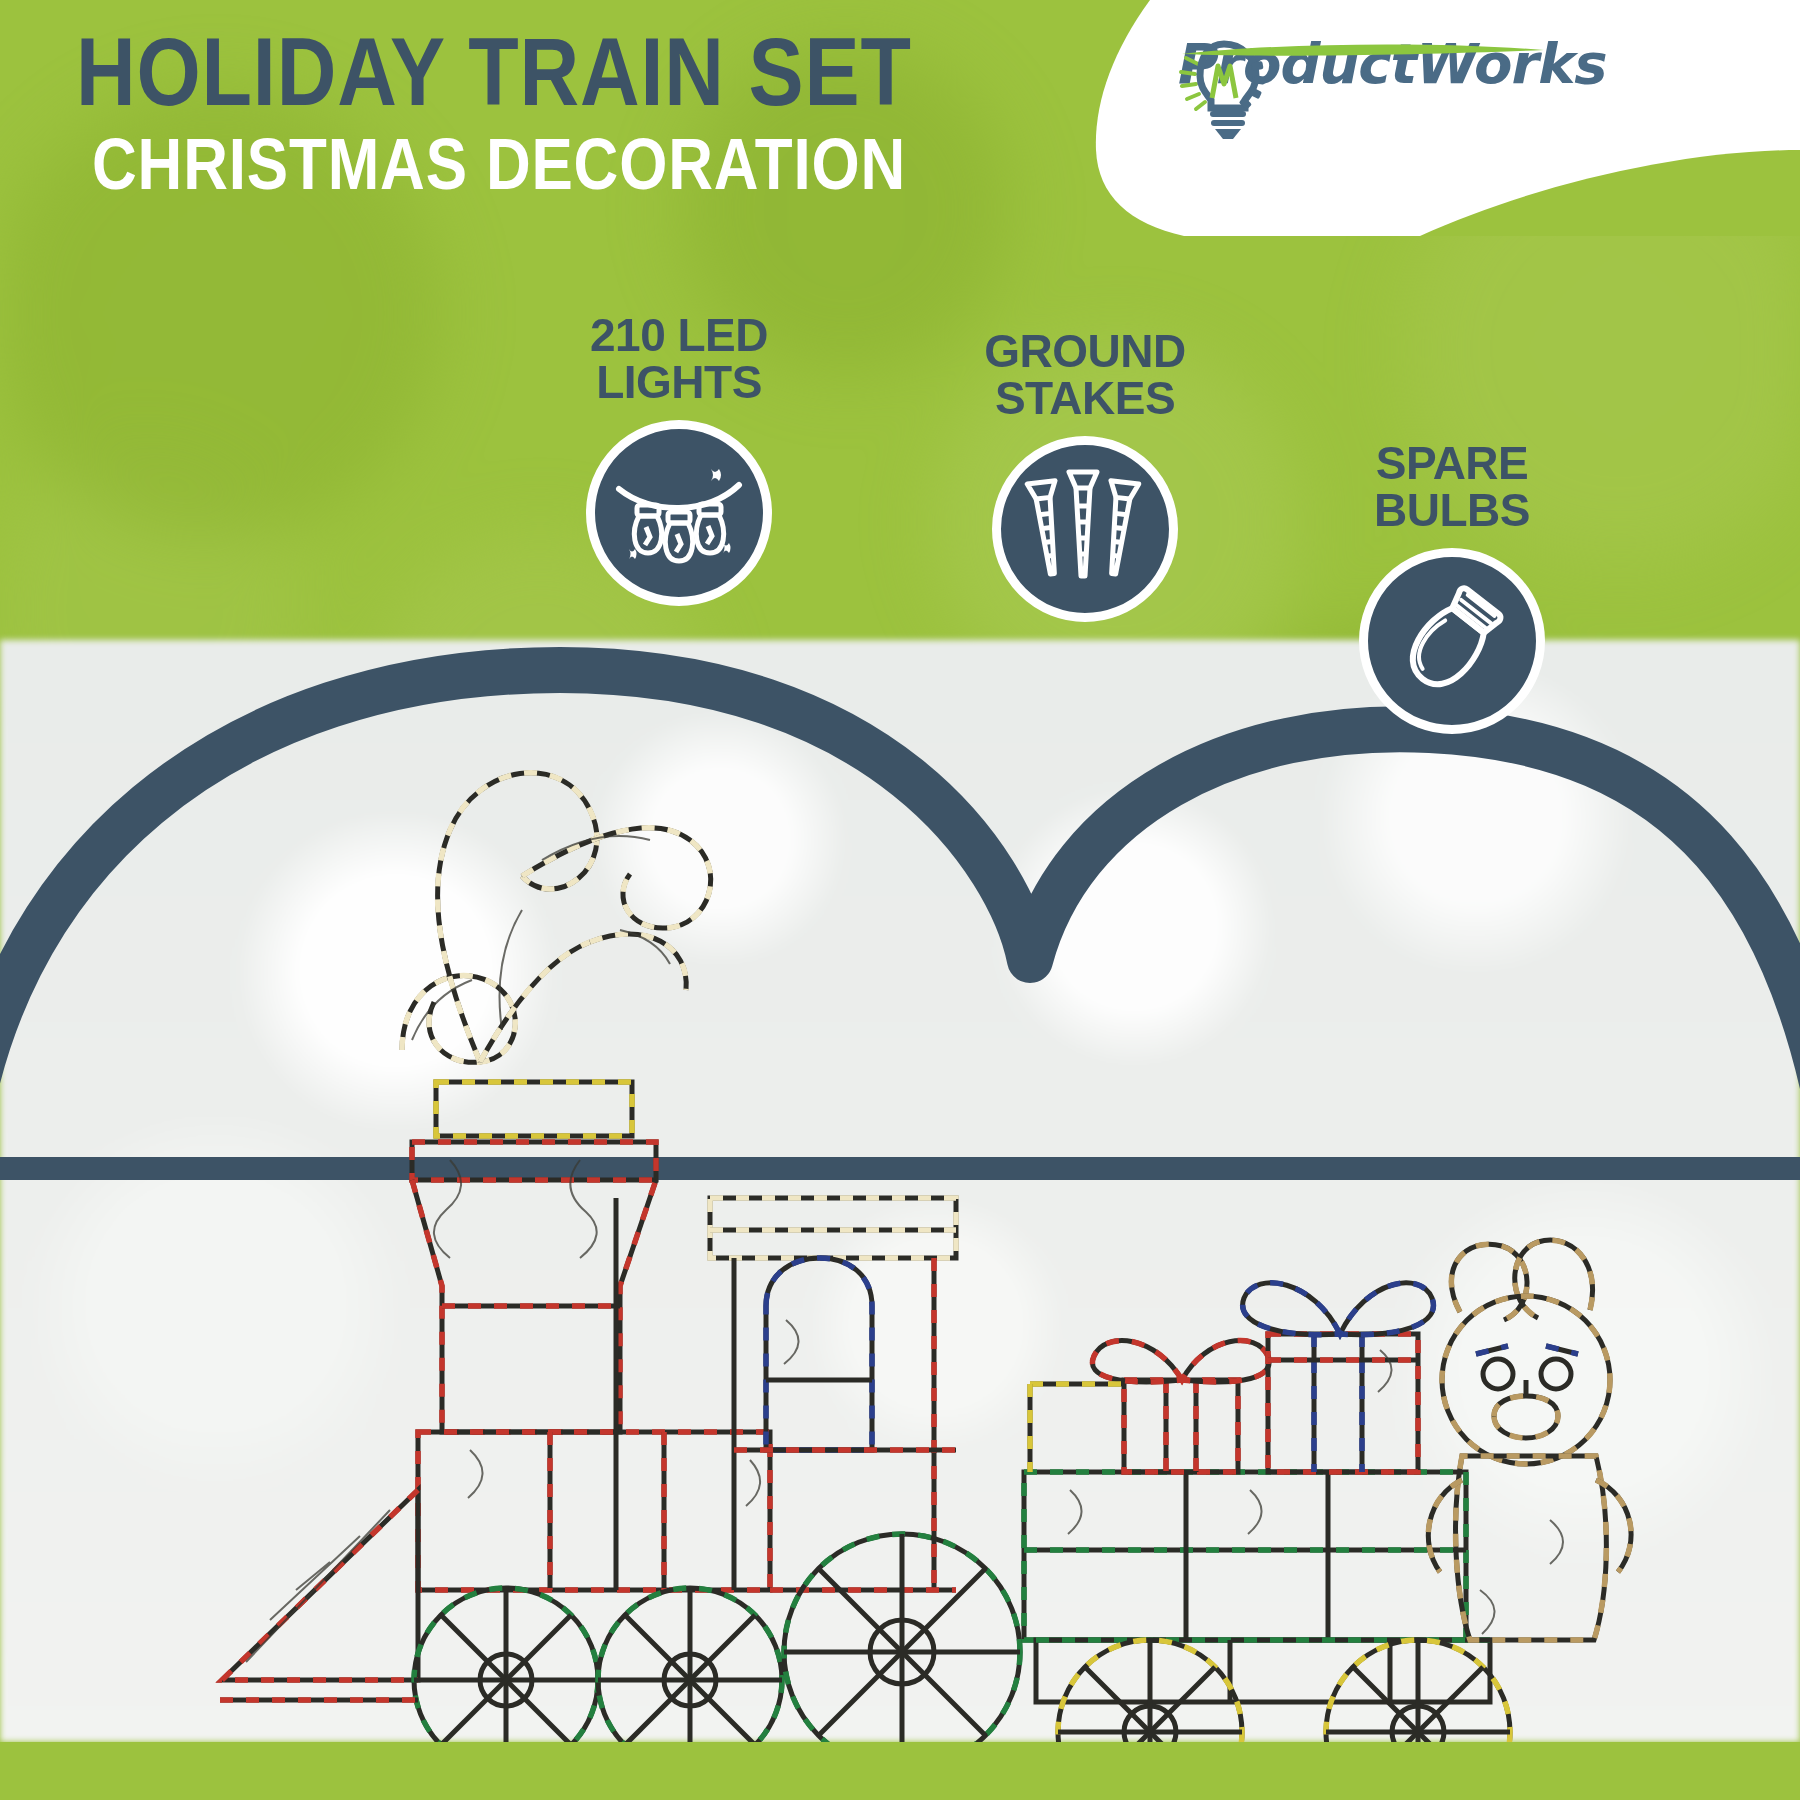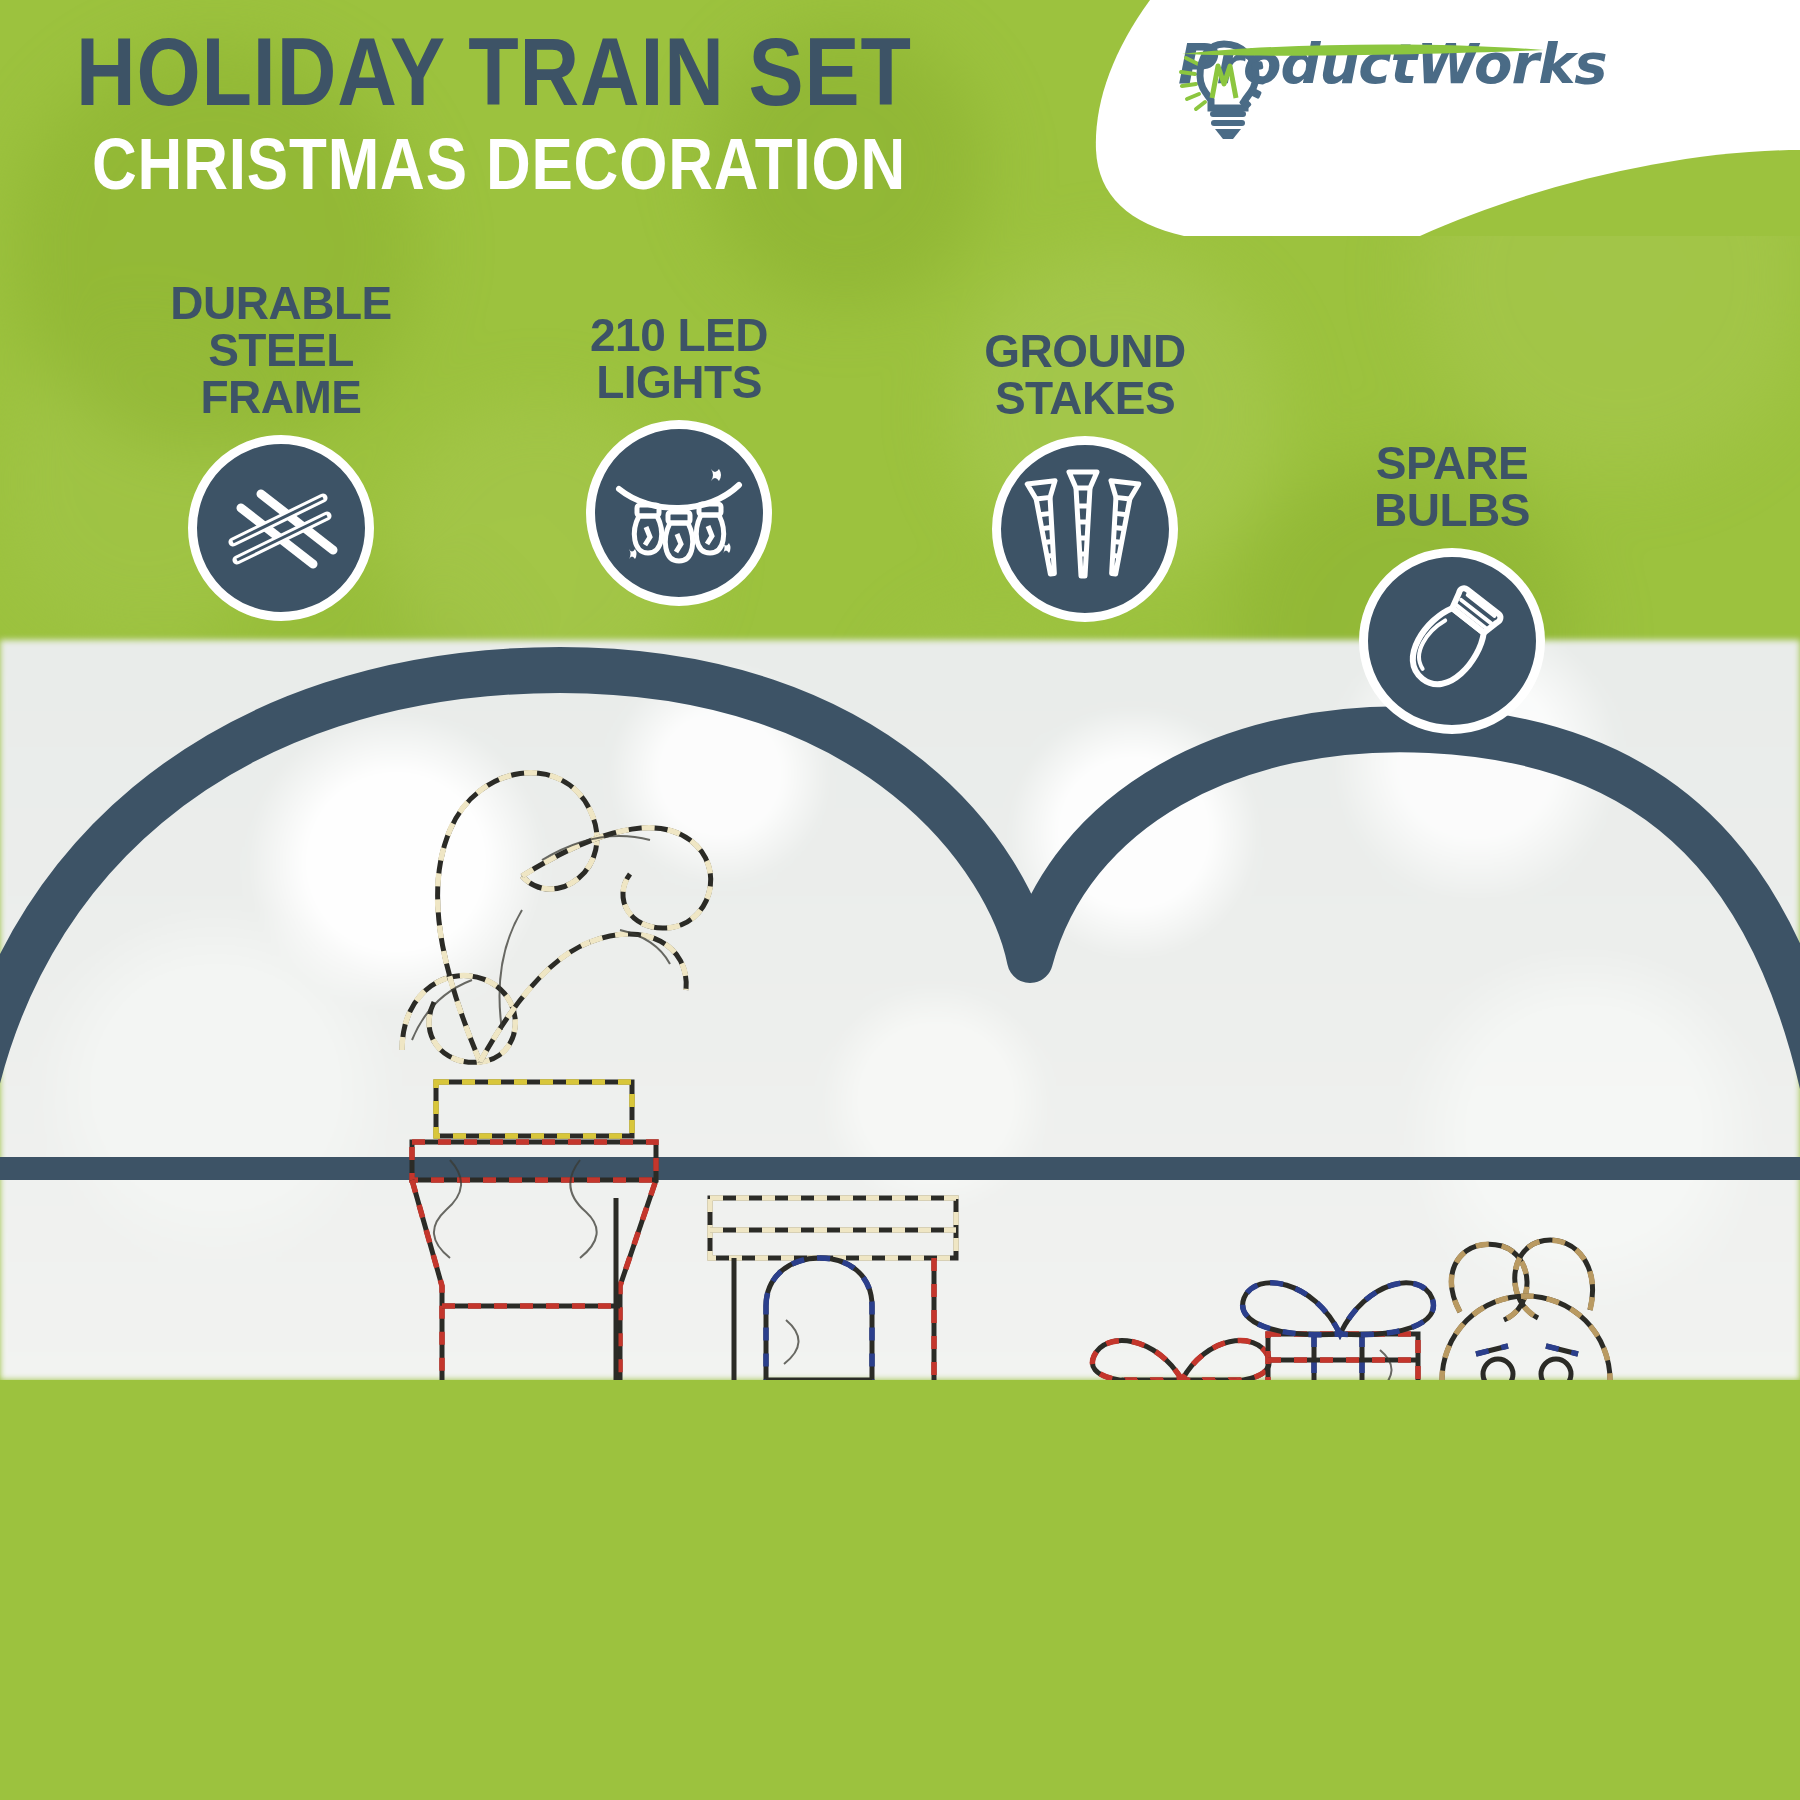--- a/index.html
+++ b/index.html
@@ -2,21 +2,21 @@
 <html><head>
 <meta charset="utf-8">
 <title>Holiday Train Set Christmas Decoration</title>
 <style>
   html,body{margin:0;padding:0;}
   body{
     width:1800px;height:1800px;overflow:hidden;
     font-family:"Liberation Sans","DejaVu Sans",sans-serif;
     background:#9cc23e;
   }
-  .stage{position:relative;width:1800px;height:1380px;overflow:hidden;}
+  .stage{position:relative;width:1800px;height:1742px;overflow:hidden;}
 
   
   .bg-green{position:absolute;inset:0;background:#9cc23e;}
   .bg-green::before{
     content:"";position:absolute;inset:0;
     background:
       radial-gradient(circle at 12% 18%, rgba(140,178,48,.55) 0 9%, transparent 12%),
       radial-gradient(circle at 30% 40%, rgba(168,200,80,.5) 0 8%, transparent 12%),
       radial-gradient(circle at 47% 12%, rgba(134,172,44,.45) 0 7%, transparent 11%),
       radial-gradient(circle at 62% 30%, rgba(172,204,88,.45) 0 9%, transparent 13%),
@@ -152,39 +152,20 @@
       </svg>
       <div class="logo-text-wrap">
         <div class="logo-text">ProductWorks</div>
         <svg class="logo-swoosh" width="370" height="20" viewBox="0 0 370 20" xmlns="http://www.w3.org/2000/svg">
           <path d="M4,14 C110,2 270,2 366,10 C268,14 108,18 4,14 Z" fill="#8cc63f"></path>
         </svg>
       </div>
     </div>
   </div>
 
-  <div class="feature" id="feature-steel">
-    <div class="feature-label">DURABLE
-STEEL
-FRAME</div>
-    <div class="badge">
-      <svg width="128" height="128" viewBox="0 0 128 128" xmlns="http://www.w3.org/2000/svg">
-        <g stroke="#ffffff" stroke-width="9" stroke-linecap="round" fill="none">
-          <line x1="16" y1="78" x2="106" y2="34"></line>
-          <line x1="20" y1="96" x2="110" y2="52"></line>
-          <line x1="24" y1="44" x2="96" y2="100"></line>
-          <line x1="44" y1="30" x2="116" y2="86"></line>
-        </g>
-        <g stroke="#3d5366" stroke-width="3" fill="none">
-          <line x1="16" y1="78" x2="106" y2="34"></line>
-          <line x1="20" y1="96" x2="110" y2="52"></line>
-        </g>
-      </svg>
-    </div>
-  </div>
 
   <div class="feature" id="feature-led">
     <div class="feature-label">210 LED
 LIGHTS</div>
     <div class="badge">
       <svg width="132" height="128" viewBox="0 0 132 128" xmlns="http://www.w3.org/2000/svg">
         <path d="M6,40 C38,66 94,66 126,36" fill="none" stroke="#ffffff" stroke-width="6" stroke-linecap="round"></path>
 
         <g stroke="#ffffff" stroke-width="5" fill="none">
           <rect x="24" y="56" width="22" height="11" rx="3"></rect>

